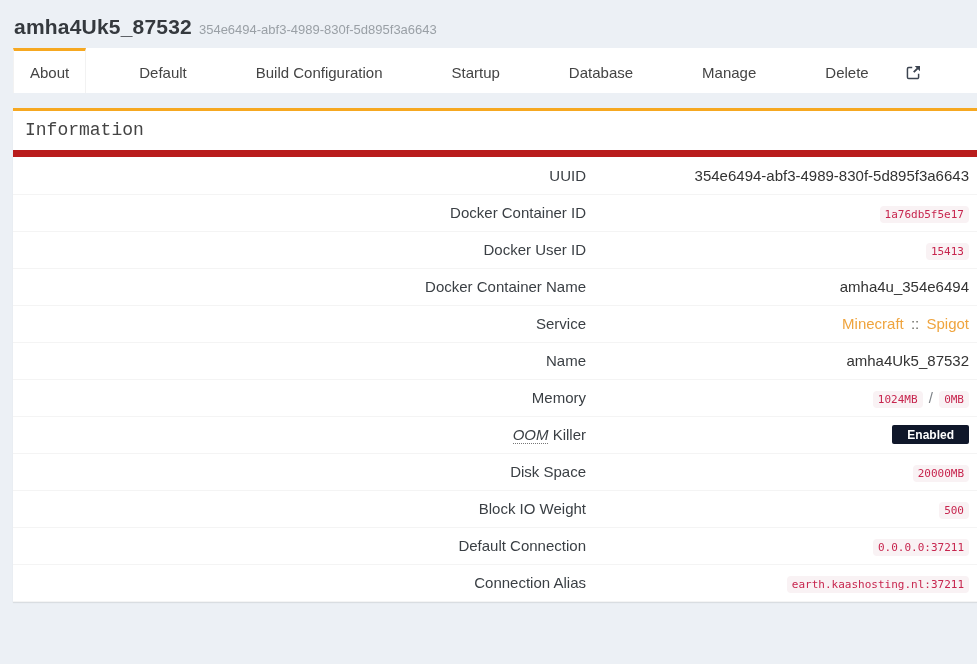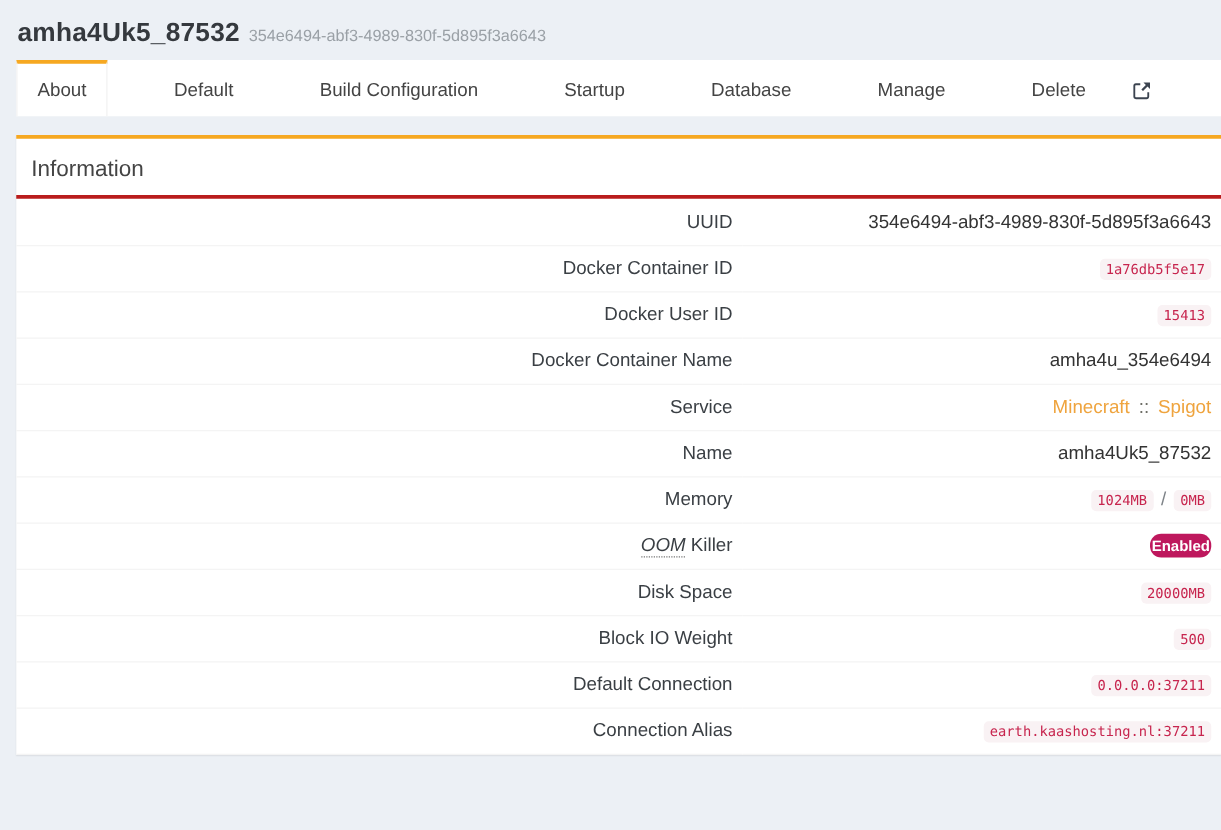--- a/index.html
+++ b/index.html
@@ -58,22 +58,23 @@
   .tab-gap { height: 15px; }
 
   
   .panel {
     margin-left: 13px;
     background: #ffffff;
     border-top: 3px solid #f6a821;
     box-shadow: 0 1px 1px rgba(0,0,0,0.08);
   }
   .panel-header {
-    padding: 14px 12px 10px;
-    border-bottom: 3px solid #b91c1c;
+    padding: 9px 12px 10px;
+    border-bottom: 7px solid #b91c1c;
+    font-family: Liberation Mono, monospace;
   }
   .panel-title {
     font-size: 18px;
     font-weight: 400;
     color: #444;
   }
 
   table.info-table { width: 100%; border-collapse: collapse; table-layout: fixed; }
   .info-table td {
     padding: 8px;
@@ -100,27 +101,27 @@
     padding: 2px 5px;
     border-radius: 4px;
     white-space: nowrap;
   }
   .slash-sep { color: #7d8287; font-size: 15px; padding: 0 2px; }
   .service-link { color: #efa43e; text-decoration: none; cursor: pointer; }
   .service-sep { color: #6d6d66; padding: 0 3px; }
 
   .badge-success {
     display: inline-block;
-    background: #be185d;
+    background: #0f172a;
     color: #fff;
     font-size: 12px;
     font-weight: 700;
     line-height: 1;
-    padding: 4px 1px 3px;
-    border-radius: 9px;
+    padding: 4px 15px 3px;
+    border-radius: 2px;
   }
 </style>
 </head>
 <body>
 
 <header class="page-header">
   <h1 class="page-title">amha4Uk5_87532</h1><span class="page-uuid">354e6494-abf3-4989-830f-5d895f3a6643</span>
 </header>
 
 <nav class="tab-bar">

